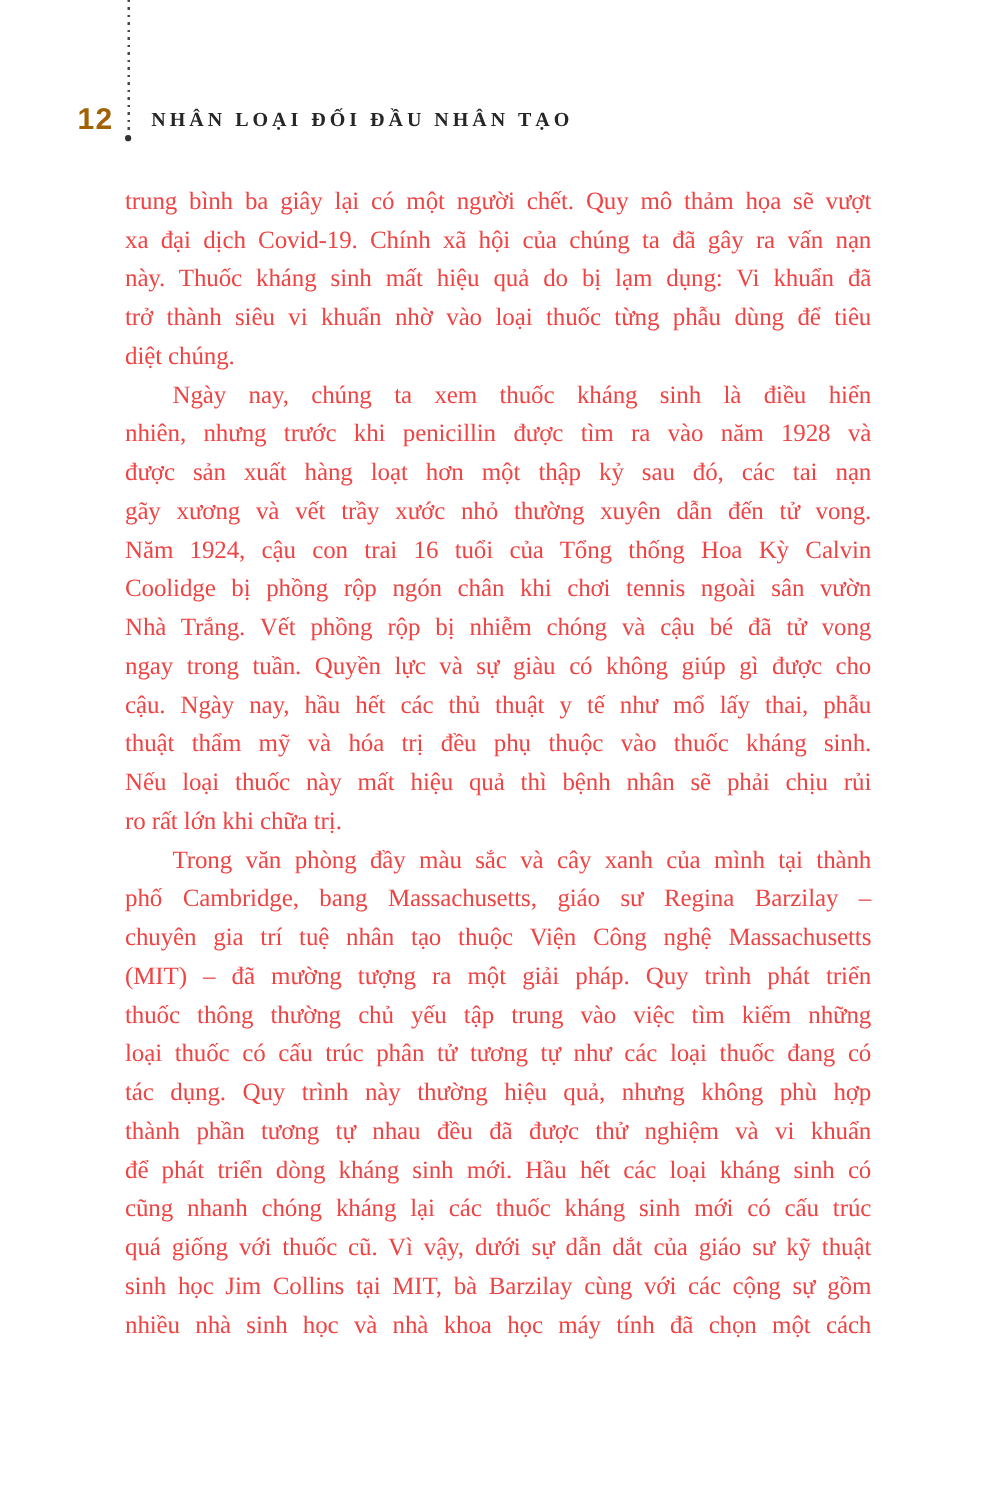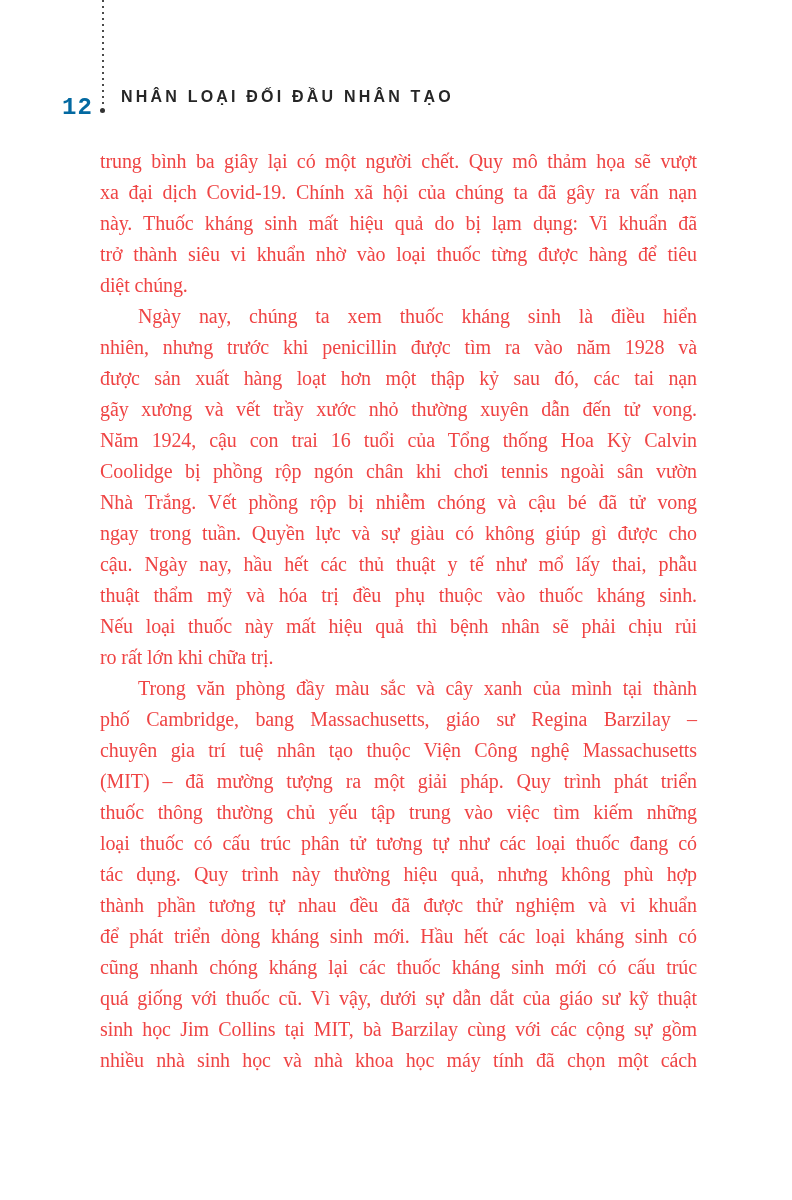--- a/index.html
+++ b/index.html
@@ -12,26 +12,26 @@
     width: 792px;
     height: 1200px;
     background: #ffffff;
     overflow: hidden;
     font-family: "Liberation Serif", "DejaVu Serif", serif;
   }
   
   .page-number {
     position: absolute;
     left: 62px;
-    top: 94px;
-    font-family: Liberation Mono, monospace;
+    top: 82px;
+    font-family: Liberation Sans, sans-serif;
     font-size: 24px;
     font-weight: 700;
     letter-spacing: 1px;
-    color: #0369a1;
+    color: #a16207;
   }
   .dotted-rule {
     position: absolute;
     left: 102px;
     top: 0;
     width: 2px;
     height: 104px;
     background-image: repeating-linear-gradient(
       to bottom, #4a4a4a 0px, #4a4a4a 2px, transparent 2px, transparent 6px);
   }
@@ -41,21 +41,21 @@
     top: 108px;
     width: 5px;
     height: 5px;
     border-radius: 50%;
     background: #333333;
   }
   .running-head {
     position: absolute;
     left: 121px;
     top: 88px;
-    font-family: Liberation Sans, sans-serif;
+    font-family: Liberation Serif, serif;
     font-size: 16px;
     font-weight: 600;
     letter-spacing: 3.2px;
     color: #262626;
     white-space: nowrap;
   }
   
   .page-body {
     position: absolute;
     left: 100px;
@@ -90,21 +90,21 @@
   <div class="page-number">12</div>
   <div class="dotted-rule"></div>
   <div class="end-dot"></div>
   <div class="running-head">NHÂN LOẠI ĐỐI ĐẦU NHÂN TẠO</div>
 
   <div class="page-body">
       <div class="paragraph">
         <div class="line">trung bình ba giây lại có một người chết. Quy mô thảm họa sẽ vượt</div>
         <div class="line">xa đại dịch Covid-19. Chính xã hội của chúng ta đã gây ra vấn nạn</div>
         <div class="line">này. Thuốc kháng sinh mất hiệu quả do bị lạm dụng: Vi khuẩn đã</div>
-        <div class="line">trở thành siêu vi khuẩn nhờ vào loại thuốc từng được hàng để tiêu</div>
+        <div class="line">trở thành siêu vi khuẩn nhờ vào loại thuốc từng phẫu dùng để tiêu</div>
         <div class="line last">diệt chúng.</div>
       </div>
       <div class="paragraph">
         <div class="line first-indent">Ngày nay, chúng ta xem thuốc kháng sinh là điều hiển</div>
         <div class="line">nhiên, nhưng trước khi penicillin được tìm ra vào năm 1928 và</div>
         <div class="line">được sản xuất hàng loạt hơn một thập kỷ sau đó, các tai nạn</div>
         <div class="line">gãy xương và vết trầy xước nhỏ thường xuyên dẫn đến tử vong.</div>
         <div class="line">Năm 1924, cậu con trai 16 tuổi của Tổng thống Hoa Kỳ Calvin</div>
         <div class="line">Coolidge bị phồng rộp ngón chân khi chơi tennis ngoài sân vườn</div>
         <div class="line">Nhà Trắng. Vết phồng rộp bị nhiễm chóng và cậu bé đã tử vong</div>

